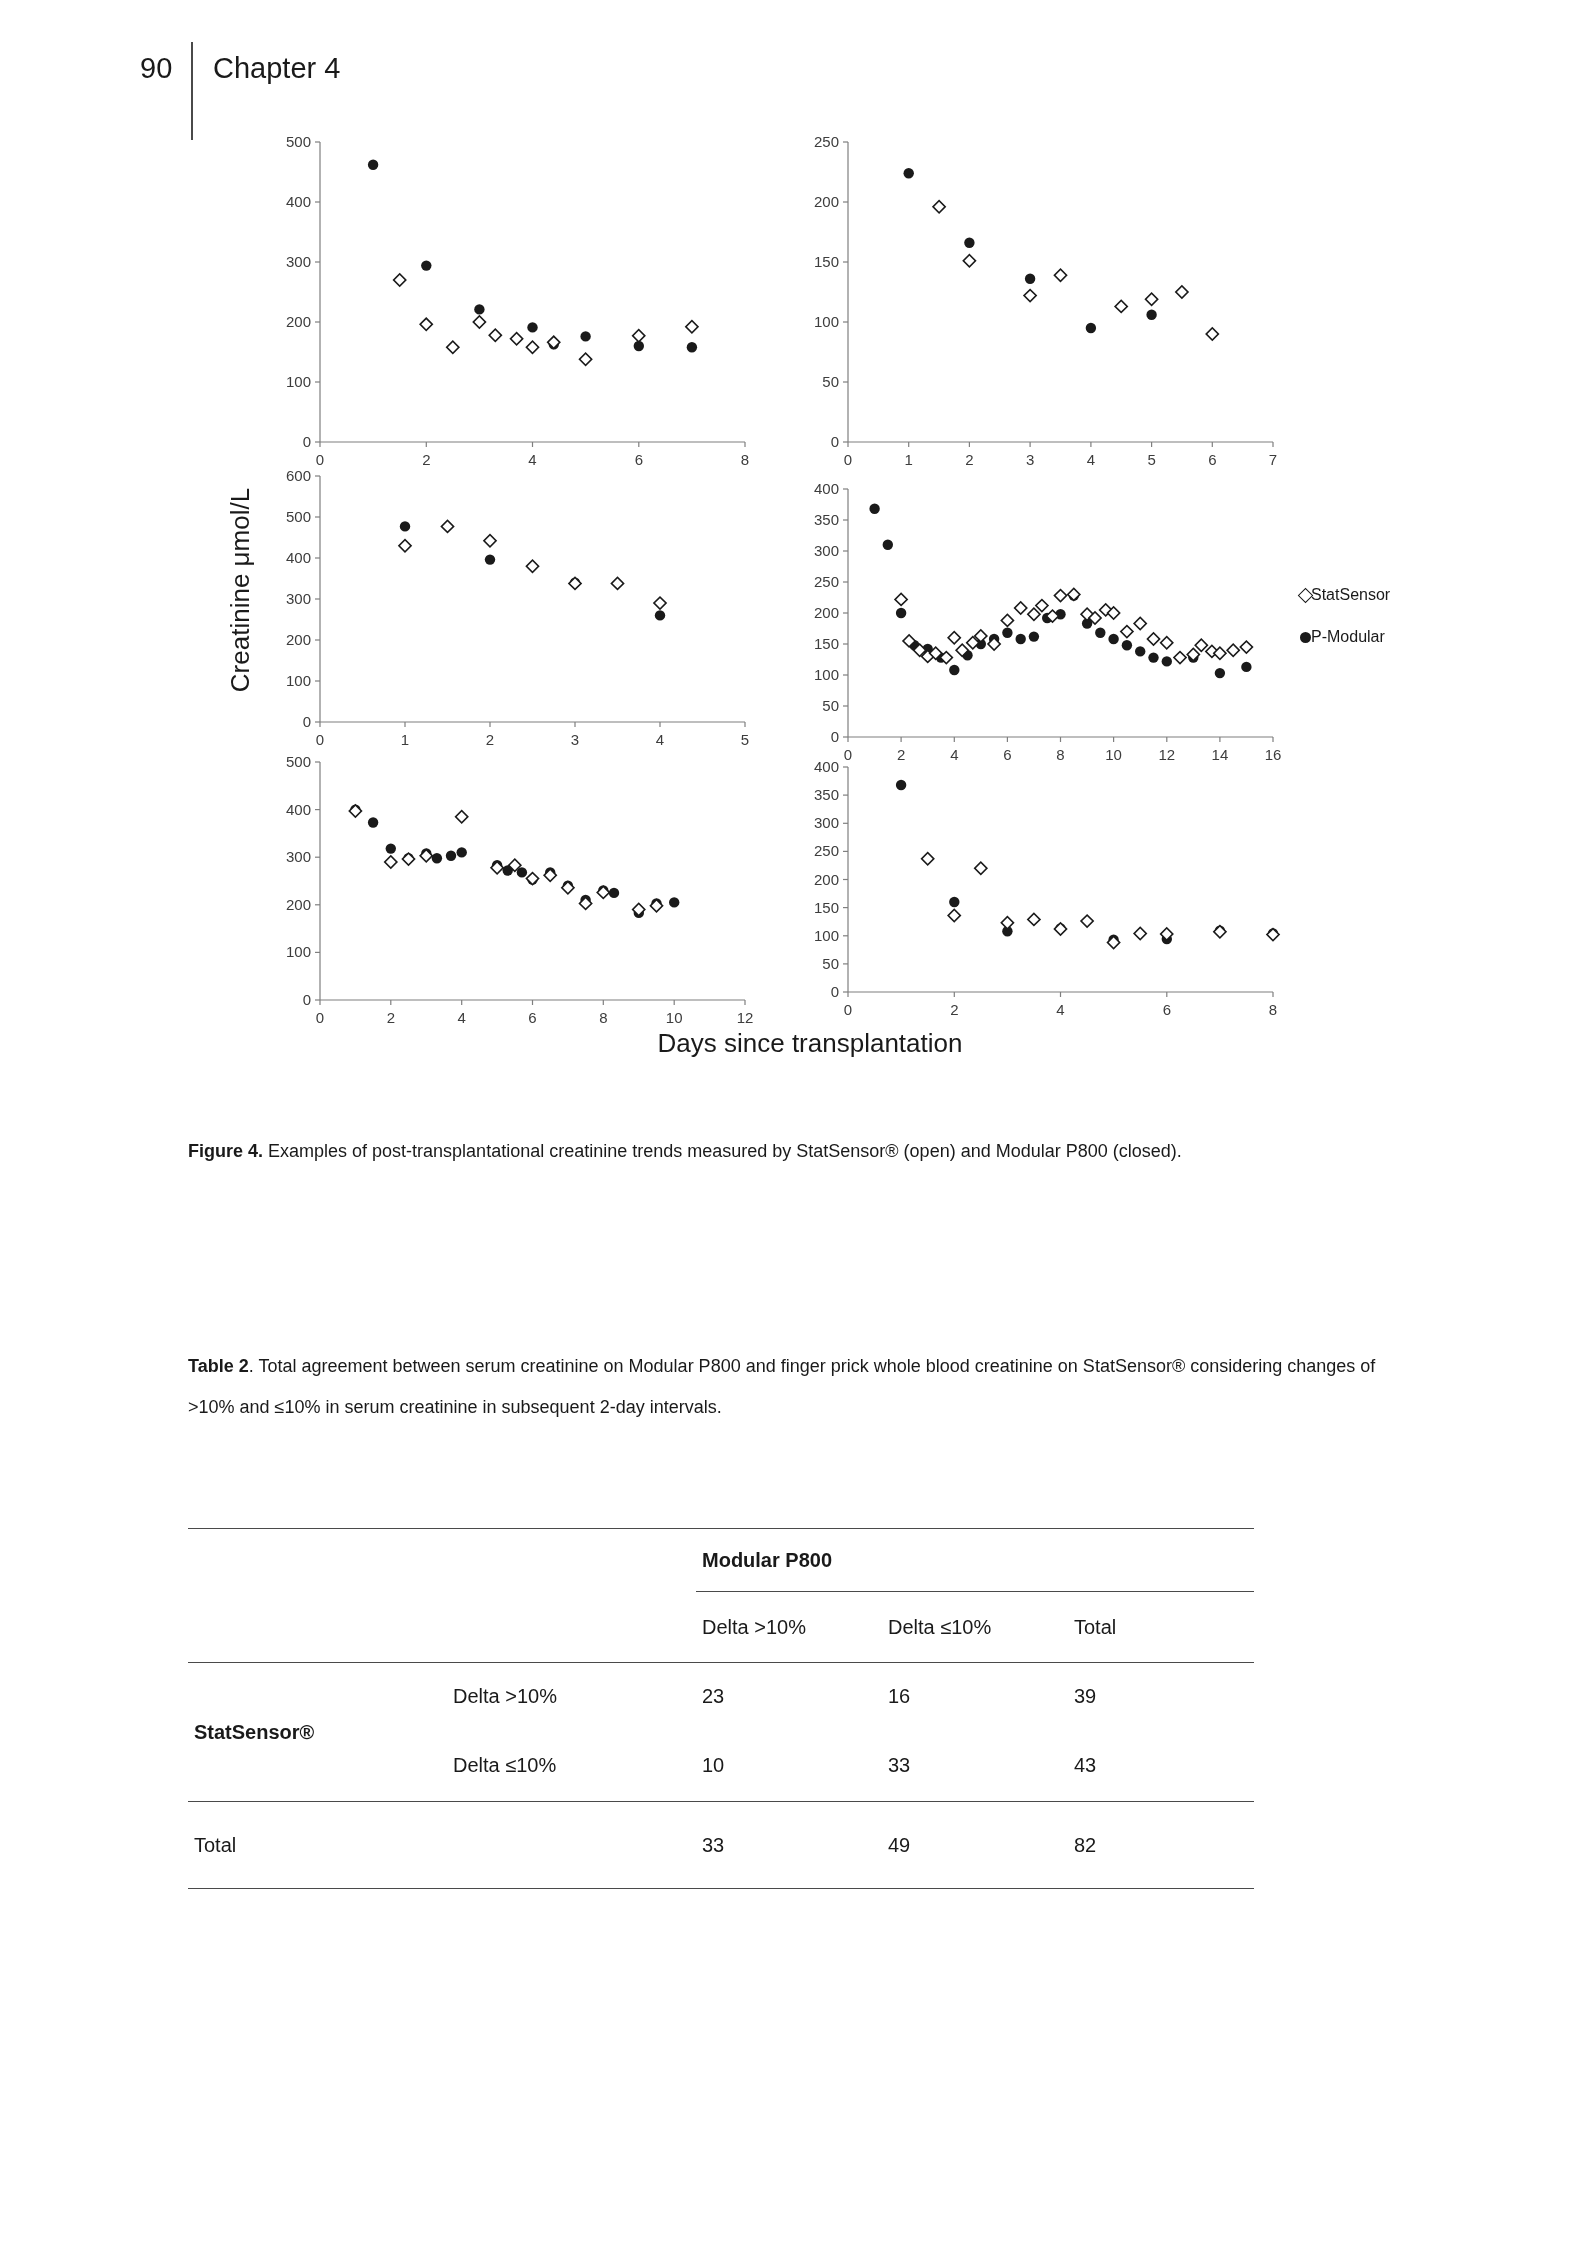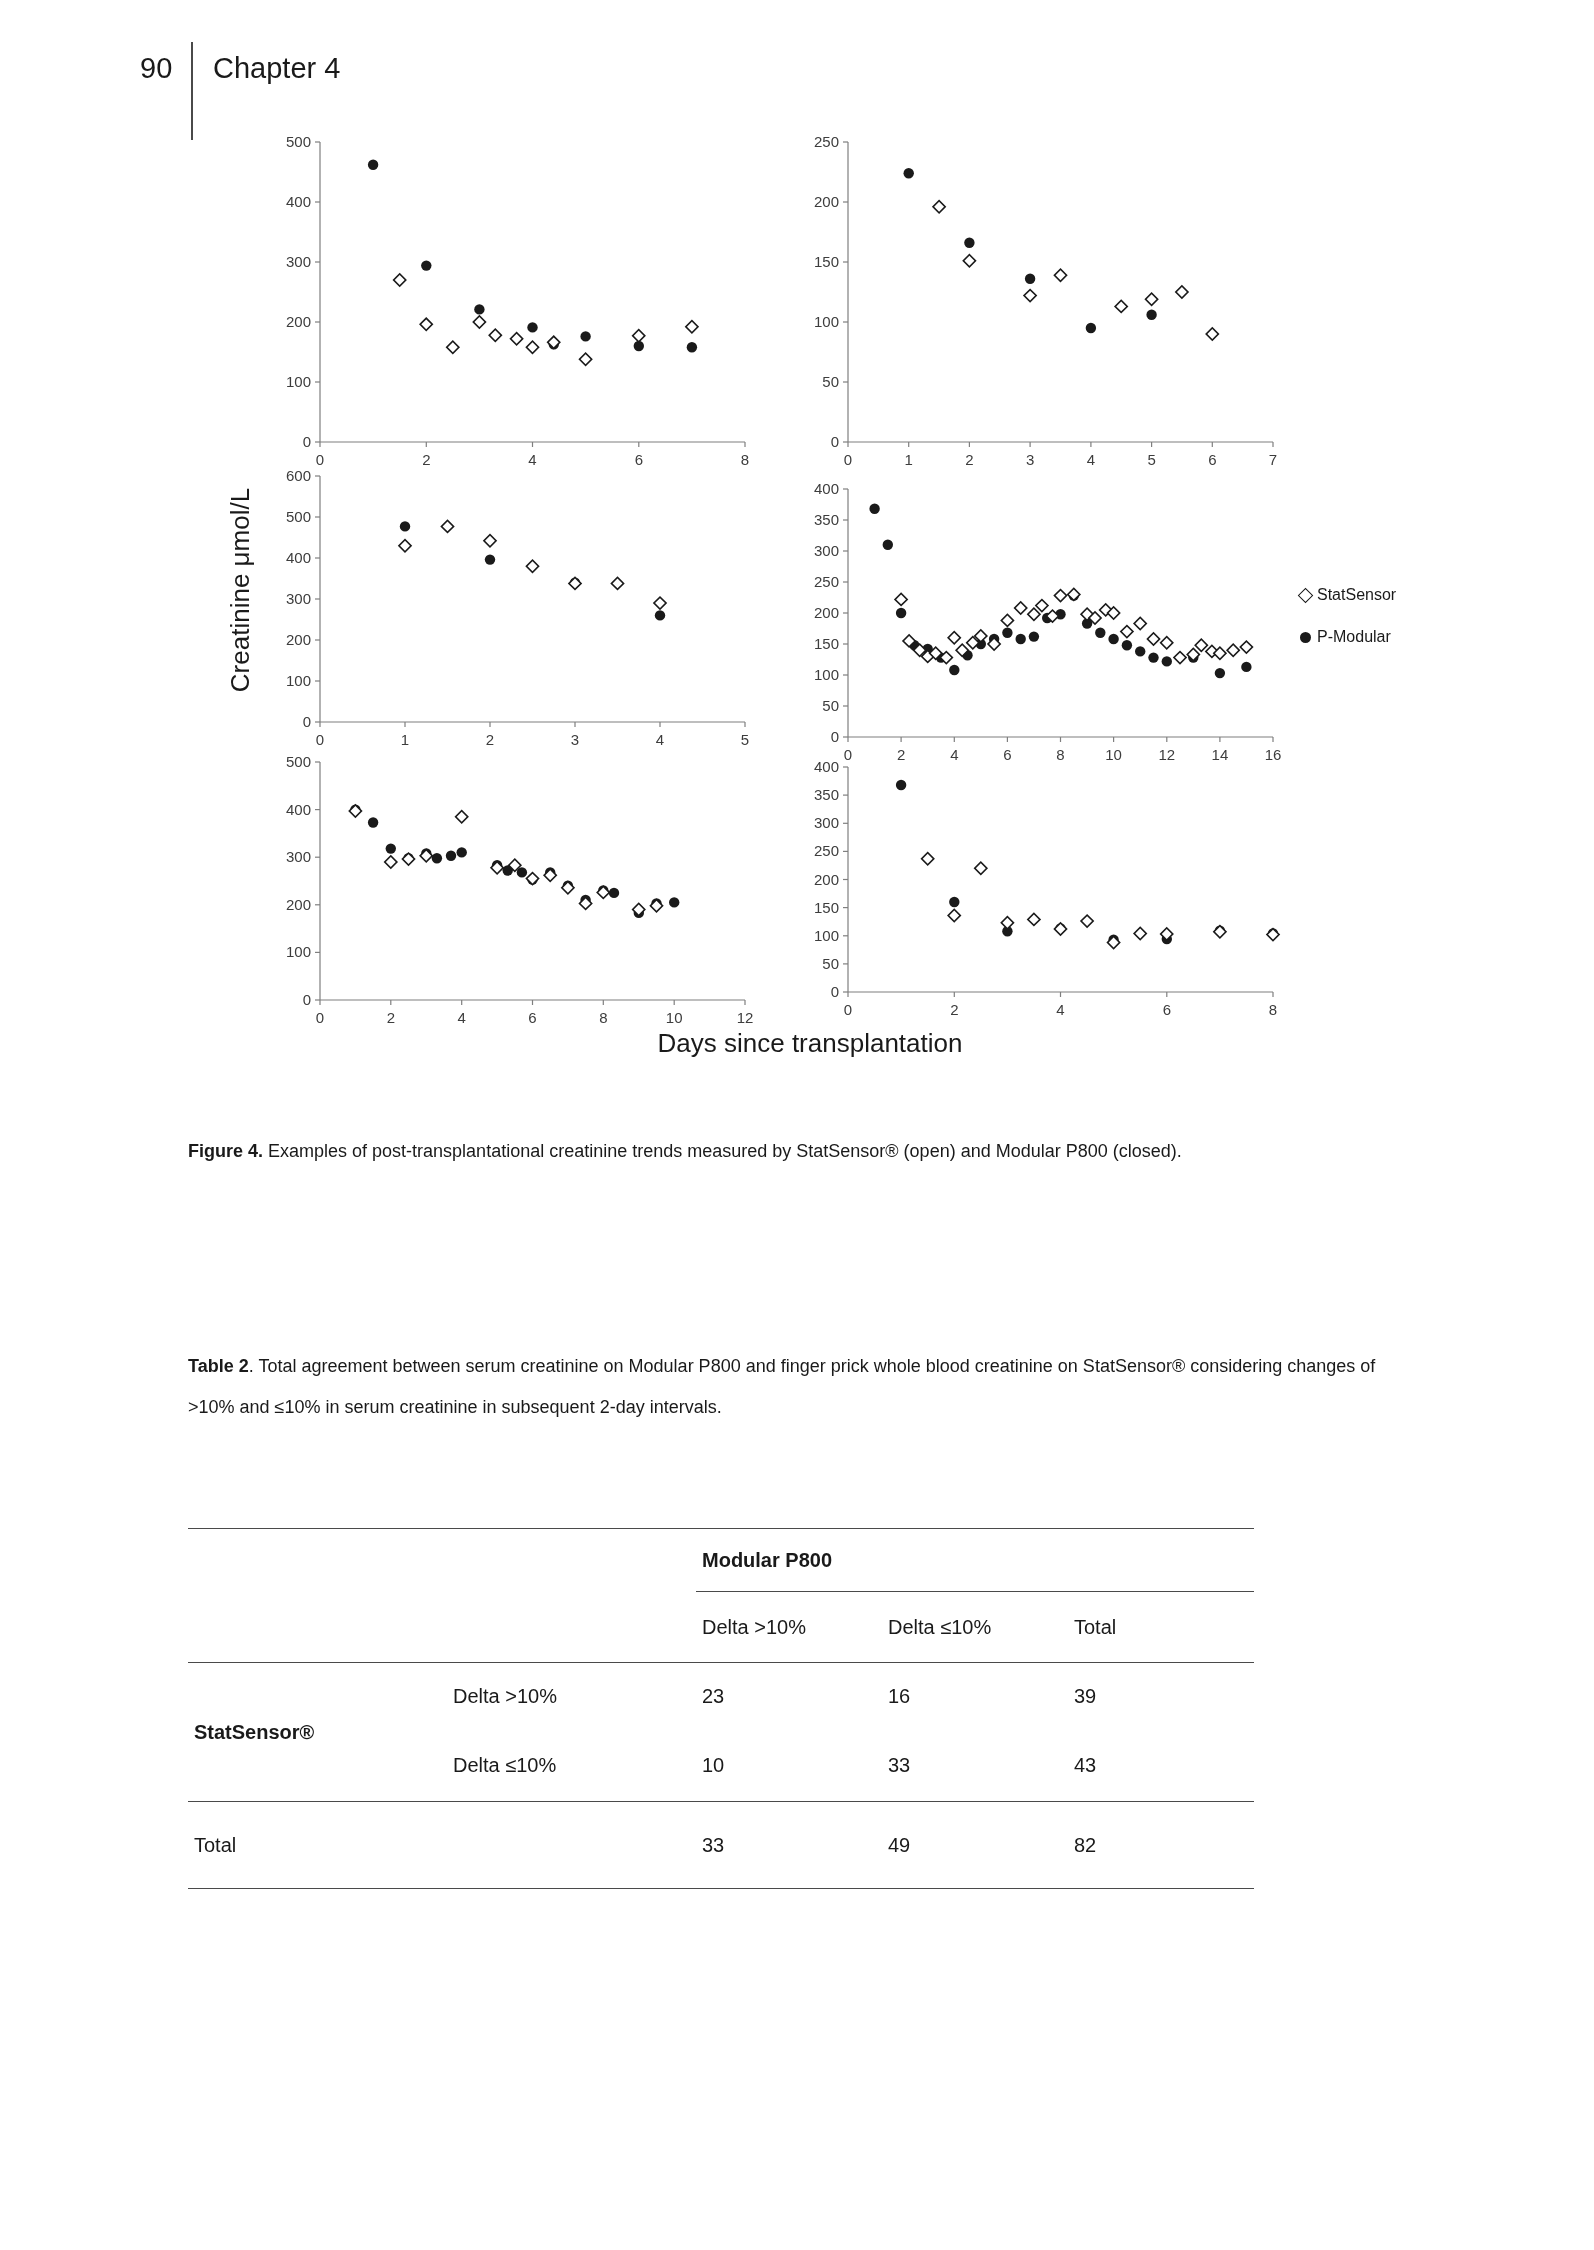--- a/index.html
+++ b/index.html
@@ -18,21 +18,21 @@
   #chart2{left:262px;top:462px;width:500px;height:292px;}
   #chart3{left:790px;top:475px;width:500px;height:294px;}
   #chart4{left:262px;top:748px;width:500px;height:284px;}
   #chart5{left:790px;top:753px;width:500px;height:271px;}
 
   .ylabel{position:absolute;left:75px;top:570px;width:340px;height:40px;
           transform:rotate(-90deg);text-align:center;font-size:26px;}
   .xlabel{position:absolute;left:600px;top:1028px;width:420px;text-align:center;font-size:26px;}
 
   .legend{position:absolute;left:1300px;top:586px;font-size:16px;}
-  .legend-item{display:flex;align-items:center;gap:6px;margin-bottom:24px;}
+  .legend-item{display:flex;align-items:center;margin-bottom:24px;}
   .mk-diamond{width:9px;height:9px;border:1.5px solid #1a1a1a;background:#fff;
               transform:rotate(45deg);display:inline-block;}
   .mk-circle{width:11px;height:11px;border-radius:50%;background:#1a1a1a;display:inline-block;}
 
   .caption{position:absolute;left:188px;width:1220px;font-size:18px;line-height:2.3;}
   #fig-caption{top:1113px;}
   #tab-caption{top:1328px;}
   .caption b{font-weight:bold;}
 
   

